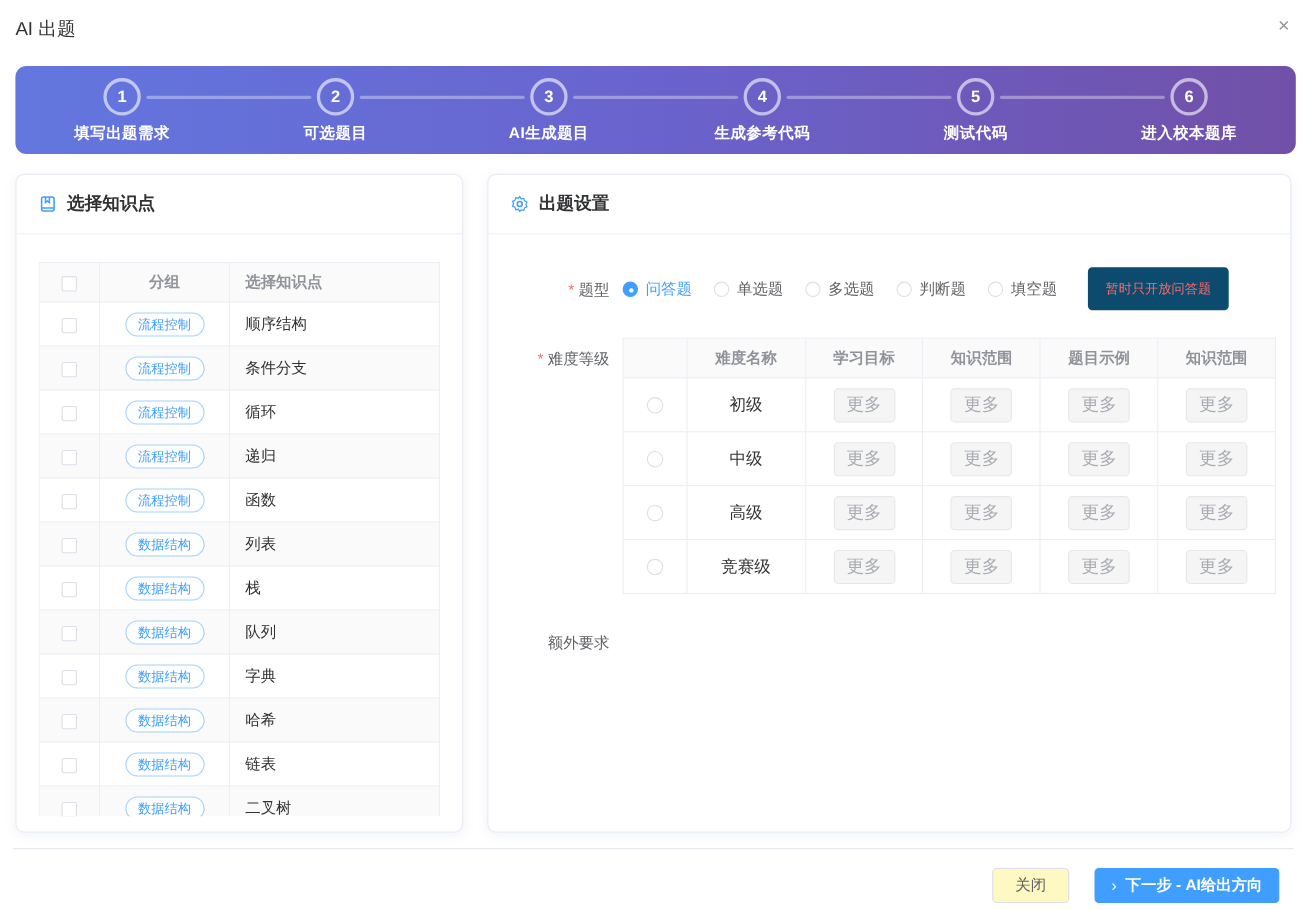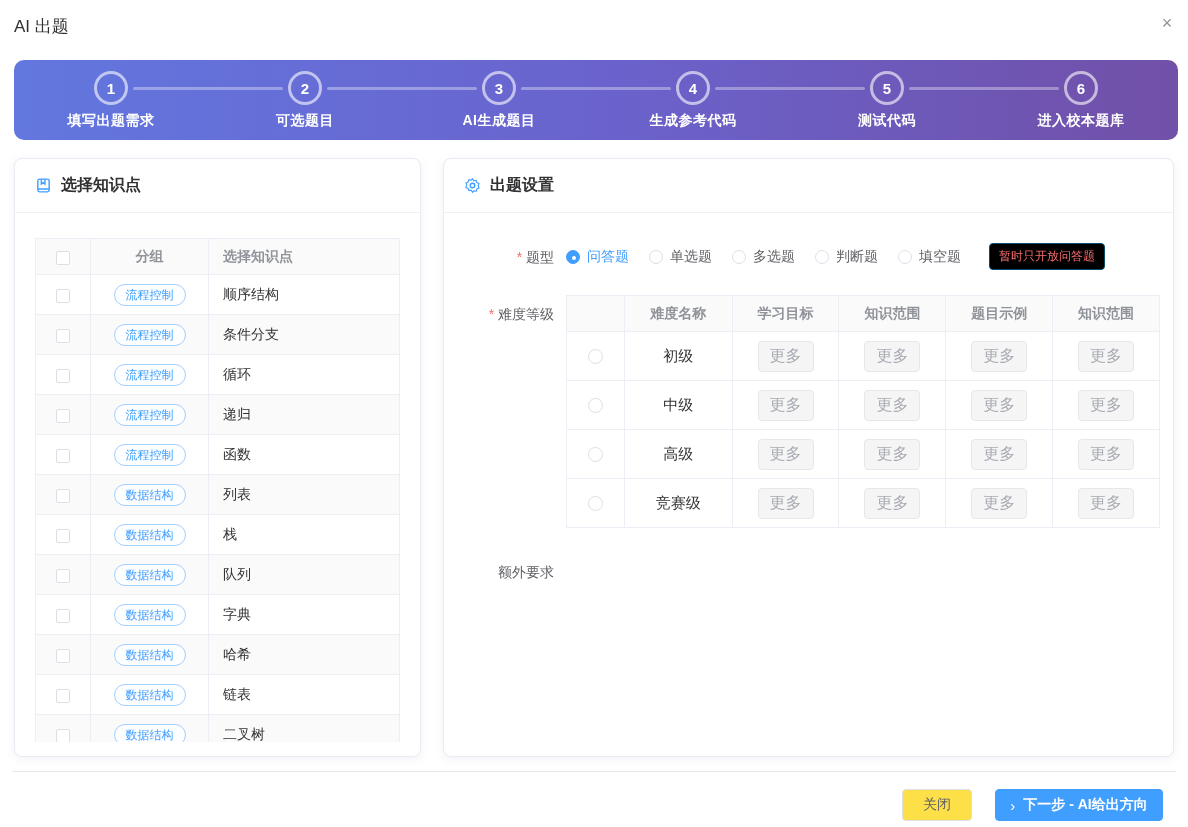--- a/index.html
+++ b/index.html
@@ -57,40 +57,40 @@
   .row-diff .form-label { margin-top:9px; }
   .row-extra .form-label { margin-top:9px; }
 
   .radio-group { display:flex; align-items:center; gap:20px; }
   .radio-item { display:flex; align-items:center; gap:7px; cursor:pointer; font-size:14px; color:#606266; }
   .radio-dot { width:14px; height:14px; border-radius:50%; border:1px solid #dcdfe6; background:#fff; position:relative; }
   .radio-item.selected .radio-dot { background:#409eff; border-color:#409eff; }
   .radio-item.selected .radio-dot::after { content:''; position:absolute; left:5px; top:5px; width:4px; height:4px;
     border-radius:50%; background:#fff; }
   .radio-item.selected .radio-label { color:#409eff; }
-  .type-notice { margin-left:8px; background:#000000; border:1px solid #0c4a6e; color:#f56c6c;
+  .type-notice { margin-left:8px; background:#0c4a6e; border:7px solid #0c4a6e; color:#f56c6c;
     font-size:12px; padding:4px 9px; border-radius:4px;text-align:center; }
 
   table.d-table { width:594px; border-collapse:collapse; font-size:14px; }
   .d-table th, .d-table td { border:1px solid #ebeef5; text-align:center; }
   .d-table thead th { height:36px; background:#fafafa; color:#909399; font-weight:600; }
   .d-table tbody td { height:49px; }
   .d-name { color:#303133; font-size:15px; }
   .radio-ring { display:inline-block; width:15px; height:15px; border-radius:50%; border:1px solid #dcdfe6;
     background:#fff; cursor:pointer; vertical-align:middle; }
   .more-btn { display:inline-block; padding:4px 11px; background:#f5f5f6; border:1px solid #e7e7e9;
     border-radius:4px; color:#a8abb2; font-size:16px; cursor:pointer; font-family:inherit; }
 
   .extra-textarea { width:594px; height:103px; border:1px solid #dcdfe6; border-radius:4px; padding:8px 12px;
     font-size:14px; color:#606266; font-family:inherit; resize:both; }
   .extra-textarea::placeholder { color:#c0c4cc; }
 
   
   .footer-divider { position:absolute; top:771px; left:12px; width:1164px; border-top:1px solid #e4e7ed; }
-  .btn-close { position:absolute; top:789px; right:216px; width:70px; height:32px; background:#fde047;
+  .btn-close { position:absolute; top:789px; right:216px; width:70px; height:32px; background:#fef9c3;
     border:1px solid #dcdfe6; border-radius:4px; color:#606266; font-size:14px; cursor:pointer; font-family:inherit; }
   .btn-next { position:absolute; top:789px; right:25px; width:168px; height:32px; background:#409eff;
     border:1px solid #409eff; border-radius:4px; color:#fff; font-size:14px; font-weight:bold; cursor:pointer;
     display:flex; align-items:center; justify-content:center; gap:8px; font-family:inherit; }
   .btn-next .chev { font-weight:normal; font-size:15px; line-height:1; }
 </style>
 </head>
 <body>
 
 <div class="modal-title">AI 出题</div>

